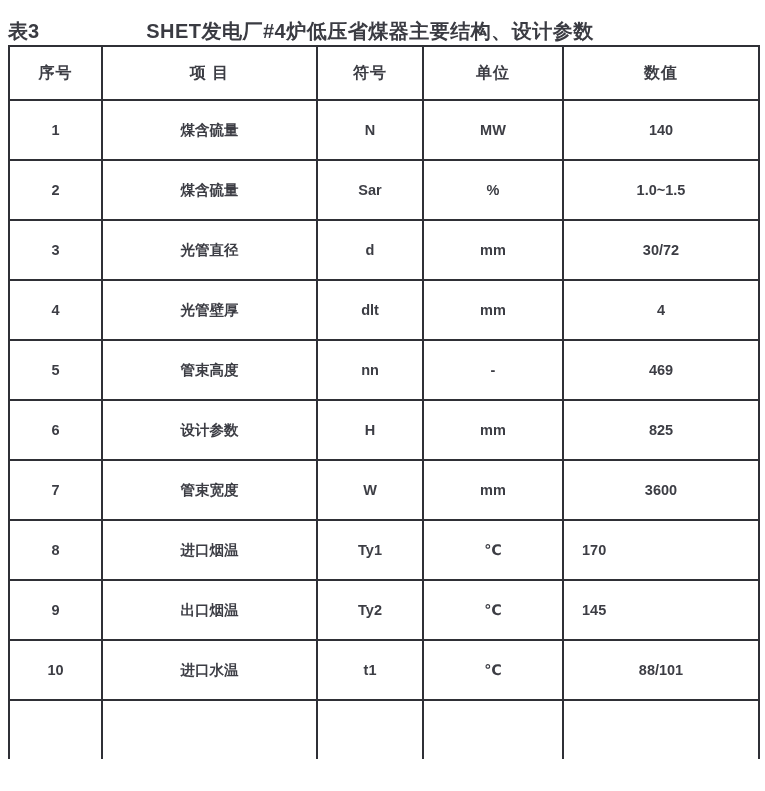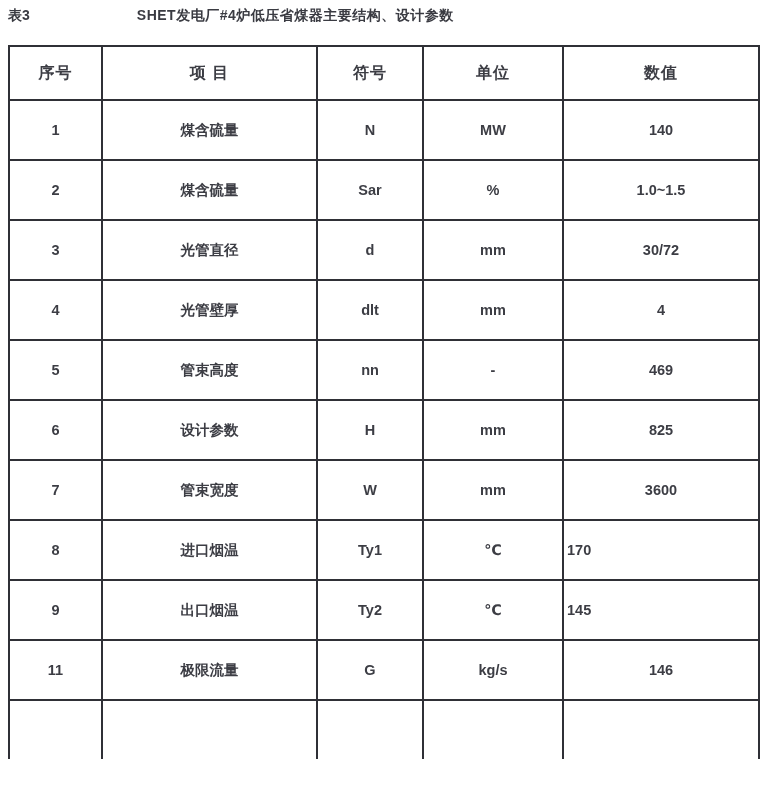--- a/index.html
+++ b/index.html
@@ -11,25 +11,25 @@
     width: 765px;
     height: 791px;
     overflow: hidden;
     position: relative;
     font-family: "Liberation Sans", "DejaVu Sans", sans-serif;
     color: #3c3d44;
   }
   .caption {
     position: absolute;
     left: 8px;
-    top: 7px;
+    top: 18px;
     width: 750px;
     display: flex;
     align-items: baseline;
-    font-size: 14px;
+    font-size: 20px;
     font-weight: bold;
     color: #3a3b42;
     white-space: nowrap;
   }
   .caption-title {
     margin-left: 107px;
     letter-spacing: 0.5px;
   }
   table.data-table {
     position: absolute;
@@ -55,21 +55,21 @@
   .data-table th {
     height: 52px;
     font-size: 16px;
     letter-spacing: 1px;
   }
   .data-table td {
     height: 58px;
   }
   .data-table td.align-left {
     text-align: left;
-    padding-left: 3px;
+    padding-left: 18px;
   }
   .data-table tr.partial-row td {
     height: 58px;
     border-bottom: none;
   }
   col.c-no     { width: 93px;  }
   col.c-item   { width: 215px; }
   col.c-symbol { width: 106px; }
   col.c-unit   { width: 140px; }
   col.c-value  { width: 196px; }
@@ -158,25 +158,25 @@
         <td class="align-left">170</td>
       </tr>
       <tr>
         <td>9</td>
         <td>出口烟温</td>
         <td>Ty2</td>
         <td>℃</td>
         <td class="align-left">145</td>
       </tr>
       <tr>
-        <td>11</td>
-        <td>极限流量</td>
-        <td>G</td>
-        <td>kg/s</td>
-        <td>146</td>
+        <td>10</td>
+        <td>进口水温</td>
+        <td>t1</td>
+        <td>℃</td>
+        <td>88/101</td>
       </tr>
       <tr class="partial-row">
         <td></td>
         <td></td>
         <td></td>
         <td></td>
         <td></td>
       </tr>
     </tbody>
 </table>

